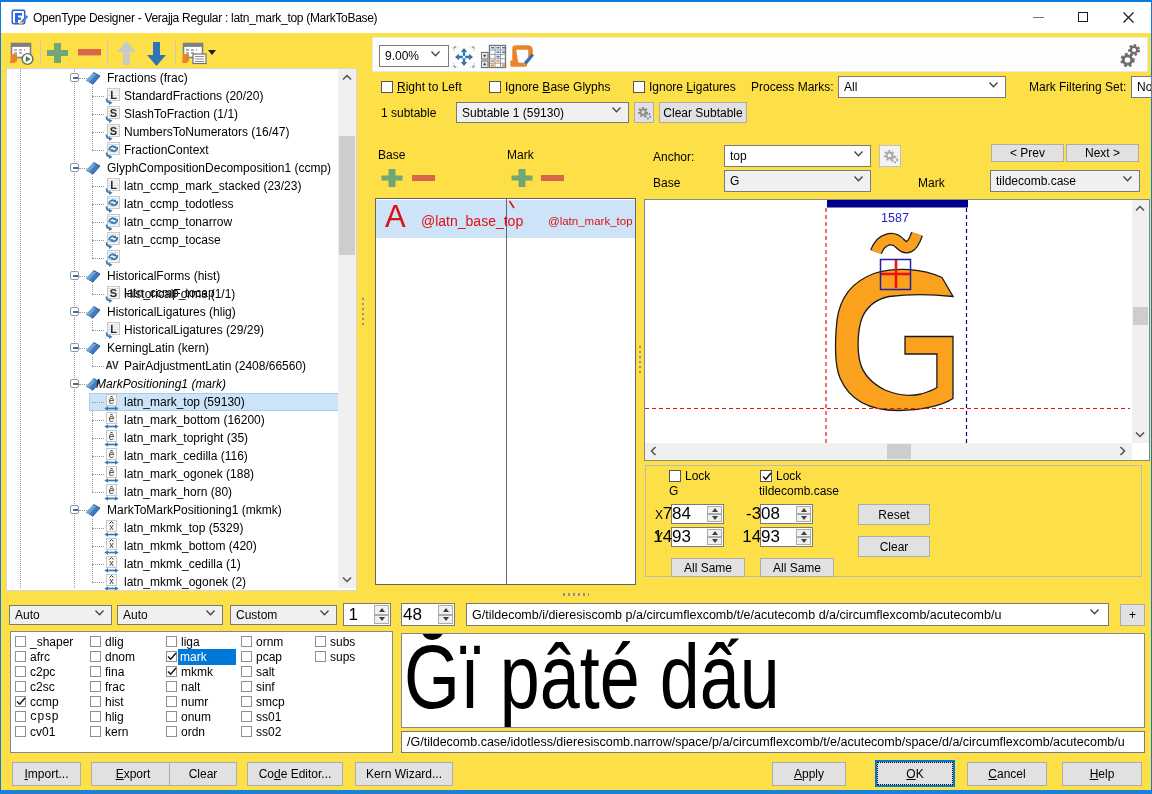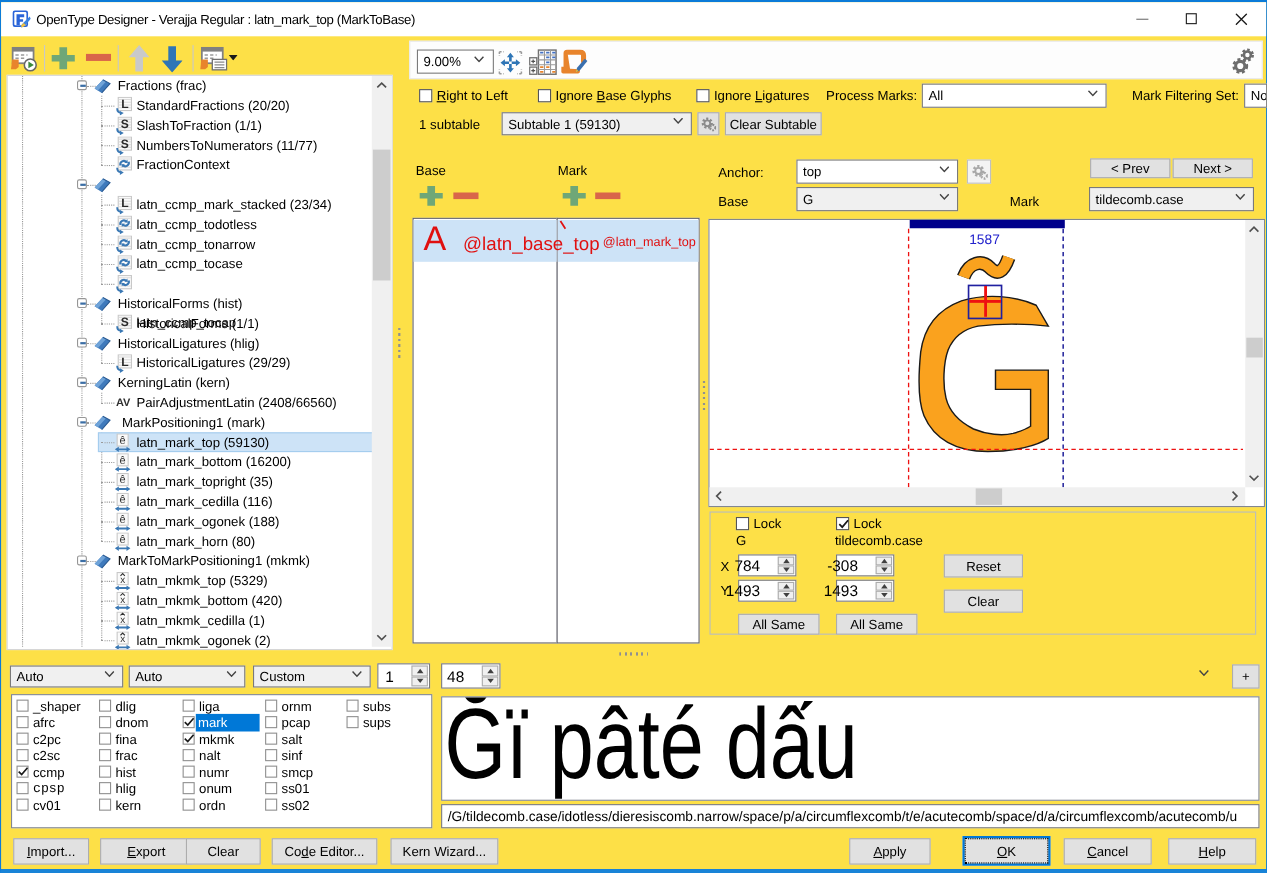--- a/index.html
+++ b/index.html
@@ -11,21 +11,21 @@
 .btn { position:absolute; background:#e1e1e1; border:1px solid #adadad; font-size:12px;
   display:flex; align-items:center; justify-content:center; white-space:nowrap; }
 .cb { position:absolute; width:12px; height:12px; background:#fff; border:1px solid #555; }
 .combo { position:absolute; background:#fff; border:1px solid #7a7a7a; font-size:12px;
   display:flex; align-items:center; padding-left:5px; white-space:nowrap; overflow:hidden; }
 .combo.grey { background:#f0f0f0; }
 .carr { position:absolute; right:7px; top:50%; margin-top:-3px; width:9px; height:6px; }
 .edit { position:absolute; background:#fff; border:1px solid #7a7a7a; font-size:12px;
   display:flex; align-items:center; padding-left:5px; white-space:nowrap; overflow:hidden; }
 .spin { position:absolute; background:#fff; border:1px solid #7a7a7a; }
-.spin .val { position:absolute; right:32px; top:50%; transform:translateY(-50%); font-size:14px;text-align:right; }
+.spin .val { position:absolute; right:32px; top:50%; transform:translateY(-50%); font-size:17px;text-align:right; }
 .spin .btns { position:absolute; right:1px; top:1px; bottom:1px; width:15px; }
 .spin .su,.spin .sd { position:absolute; left:0; width:15px; height:50%; background:#f0f0f0;
   border:1px solid #acacac; }
 .spin .su { top:0; } .spin .sd { bottom:0; }
 .tri-u { position:absolute; left:50%; top:50%; margin:-2px 0 0 -3px; width:0; height:0;
   border-left:3px solid transparent; border-right:3px solid transparent; border-bottom:4px solid #404040; }
 .tri-d { position:absolute; left:50%; top:50%; margin:-2px 0 0 -3px; width:0; height:0;
   border-left:3px solid transparent; border-right:3px solid transparent; border-top:4px solid #404040; }
 .sep { position:absolute; width:1px; background:#c8c8c8; }
 .sb { position:absolute; background:#f0f0f0; }
@@ -201,21 +201,21 @@
 <div class="doth" style="left:85px;top:63px;width:12px;"></div>
 <div class="abs" style="left:97px;top:55px;width:16px;height:17px;">
         <svg class="abs" style="left:0;top:0;" width="16" height="17" viewBox="0 0 16 17">
           <rect x="3.5" y="0.5" width="12" height="12" fill="#fafafa" stroke="#c8c8c8" stroke-width="1"></rect>
           <path d="M4 2.5 h11 M4 5 h11 M4 7.5 h11 M4 10 h11" stroke="#dcdcdc" stroke-width="1"></path>
           <text x="9.5" y="10.5" font-size="11" font-weight="bold" fill="#2b2b2b" text-anchor="middle" font-family="Liberation Sans">S</text>
           <path d="M2.5 10.5 q0 4 3.5 4" fill="none" stroke="#3a78b4" stroke-width="1.7"></path>
           <path d="M5 17 l3.5-2.2 -3.5-2 z" fill="#3a78b4"></path>
         </svg>
       </div>
-<div class="trow" style="left:117px;top:54px;">NumbersToNumerators (11/77)</div>
+<div class="trow" style="left:117px;top:54px;">NumbersToNumerators (16/47)</div>
 <div class="doth" style="left:85px;top:81px;width:12px;"></div>
 <div class="abs" style="left:97px;top:73px;width:16px;height:17px;">
         <svg class="abs" style="left:0;top:0;" width="16" height="17" viewBox="0 0 16 17">
           <rect x="3.5" y="0.5" width="12" height="12" fill="#fafafa" stroke="#c8c8c8" stroke-width="1"></rect>
           <path d="M4 2.5 h11 M4 10 h11" stroke="#dcdcdc" stroke-width="1"></path>
           <path d="M5.5 8.5 a3.2 3.2 0 0 1 5.5-3" fill="none" stroke="#3a78b4" stroke-width="1.9"></path>
           <path d="M11.8 3.2 l0.4 3.2 -3.2-0.4 z" fill="#3a78b4"></path>
           <path d="M13 5 a3.2 3.2 0 0 1 -5.5 3" fill="none" stroke="#3a78b4" stroke-width="1.9"></path>
           <path d="M6.8 10.3 l-0.4-3.2 3.2 0.4 z" fill="#3a78b4"></path>
           <path d="M2.5 10.5 q0 4 3.5 4" fill="none" stroke="#3a78b4" stroke-width="1.7"></path>
@@ -223,31 +223,32 @@
         </svg>
       </div>
 <div class="trow" style="left:117px;top:72px;">FractionContext</div>
 <div class="doth" style="left:72px;top:99px;width:8px;"></div>
 <div class="exp" style="left:63px;top:94px;"></div>
 <svg class="abs" style="left:78px;top:92px;" width="16" height="15" viewBox="0 0 16 15">
         <path d="M1 9.5 L8.5 1.5 L15 5 L7.5 13.5 z" fill="#3f7abc"></path>
         <path d="M1 9.5 L8.5 1.5 L11.5 3.1 L4 11.3 z" fill="#6fa3d8"></path>
         <path d="M8.5 1.5 L15 5 L7.5 13.5" fill="none" stroke="#2a5a92" stroke-width="1"></path>
       </svg>
+<div class="trow" style="left:100px;top:90px;">GlyphCompositionDecomposition1 (ccmp)</div>
 <div class="doth" style="left:85px;top:117px;width:12px;"></div>
 <div class="abs" style="left:97px;top:109px;width:16px;height:17px;">
         <svg class="abs" style="left:0;top:0;" width="16" height="17" viewBox="0 0 16 17">
           <rect x="3.5" y="0.5" width="12" height="12" fill="#fafafa" stroke="#c8c8c8" stroke-width="1"></rect>
           <path d="M4 2.5 h11 M4 5 h11 M4 7.5 h11 M4 10 h11" stroke="#dcdcdc" stroke-width="1"></path>
           <text x="9.5" y="10.5" font-size="11" font-weight="bold" fill="#2b2b2b" text-anchor="middle" font-family="Liberation Sans">L</text>
           <path d="M2.5 10.5 q0 4 3.5 4" fill="none" stroke="#3a78b4" stroke-width="1.7"></path>
           <path d="M5 17 l3.5-2.2 -3.5-2 z" fill="#3a78b4"></path>
         </svg>
       </div>
-<div class="trow" style="left:117px;top:108px;">latn_ccmp_mark_stacked (23/34)</div>
+<div class="trow" style="left:117px;top:108px;">latn_ccmp_mark_stacked (23/23)</div>
 <div class="doth" style="left:85px;top:135px;width:12px;"></div>
 <div class="abs" style="left:97px;top:127px;width:16px;height:17px;">
         <svg class="abs" style="left:0;top:0;" width="16" height="17" viewBox="0 0 16 17">
           <rect x="3.5" y="0.5" width="12" height="12" fill="#fafafa" stroke="#c8c8c8" stroke-width="1"></rect>
           <path d="M4 2.5 h11 M4 10 h11" stroke="#dcdcdc" stroke-width="1"></path>
           <path d="M5.5 8.5 a3.2 3.2 0 0 1 5.5-3" fill="none" stroke="#3a78b4" stroke-width="1.9"></path>
           <path d="M11.8 3.2 l0.4 3.2 -3.2-0.4 z" fill="#3a78b4"></path>
           <path d="M13 5 a3.2 3.2 0 0 1 -5.5 3" fill="none" stroke="#3a78b4" stroke-width="1.9"></path>
           <path d="M6.8 10.3 l-0.4-3.2 3.2 0.4 z" fill="#3a78b4"></path>
           <path d="M2.5 10.5 q0 4 3.5 4" fill="none" stroke="#3a78b4" stroke-width="1.7"></path>
@@ -350,21 +351,21 @@
         </svg>
       </div>
 <div class="trow" style="left:117px;top:288px;">PairAdjustmentLatin (2408/66560)</div>
 <div class="doth" style="left:72px;top:315px;width:8px;"></div>
 <div class="exp" style="left:63px;top:310px;"></div>
 <svg class="abs" style="left:78px;top:308px;" width="16" height="15" viewBox="0 0 16 15">
         <path d="M1 9.5 L8.5 1.5 L15 5 L7.5 13.5 z" fill="#3f7abc"></path>
         <path d="M1 9.5 L8.5 1.5 L11.5 3.1 L4 11.3 z" fill="#6fa3d8"></path>
         <path d="M8.5 1.5 L15 5 L7.5 13.5" fill="none" stroke="#2a5a92" stroke-width="1"></path>
       </svg>
-<div class="trow" style="left:104px;top:306px;">MarkPositioning1 (mark)</div>
+<div class="trow" style="left:89px;top:306px;font-style:italic;">MarkPositioning1 (mark)</div>
 <div class="abs" style="left:82px;top:324px;width:253px;height:18px;background:#cde3f7;border:1px solid #a5cdee;"></div>
 <div class="doth" style="left:85px;top:333px;width:12px;"></div>
 <div class="abs" style="left:97px;top:325px;width:16px;height:17px;">
         <svg class="abs" style="left:0;top:0;" width="15" height="17" viewBox="0 0 15 17">
           <rect x="2.5" y="0.5" width="10" height="11" fill="#fafafa" stroke="#c8c8c8" stroke-width="1"></rect>
           <text x="7.5" y="9.5" font-size="10" fill="#303030" text-anchor="middle" font-family="Liberation Sans">ê</text>
           <path d="M3.5 14.5 h8" stroke="#3a78b4" stroke-width="1.7"></path>
           <path d="M4 12.2 l-3.6 2.3 3.6 2.3 z" fill="#3a78b4"></path>
           <path d="M11 12.2 l3.6 2.3 -3.6 2.3 z" fill="#3a78b4"></path>
         </svg>
@@ -504,21 +505,21 @@
     </svg>
 <svg class="abs" style="left:540px;top:166px;" width="24" height="20" viewBox="0 0 24 20">
       <rect x="0" y="7" width="23" height="6" fill="#d9654a"></rect>
     </svg>
 
 <div class="abs" style="left:374px;top:196px;width:132px;height:387px;background:#fff;border:1px solid #64646e;"></div>
 <div class="abs" style="left:505px;top:196px;width:130px;height:387px;background:#fff;border:1px solid #64646e;"></div>
 <div class="abs" style="left:375px;top:198px;width:130px;height:38px;background:#cde3f7;"></div>
 <div class="abs" style="left:506px;top:198px;width:128px;height:38px;background:#cde3f7;"></div>
 <div class="abs" style="left:384px;top:197px;font-size:31px;color:#e01010;">A</div>
-<div class="lbl" style="left:420px;top:212px;color:#e01010;font-size:17px;">@latn_base_top</div>
+<div class="lbl" style="left:420px;top:212px;color:#e01010;font-size:14px;">@latn_base_top</div>
 <svg class="abs" style="left:507px;top:198px;" width="8" height="10" viewBox="0 0 8 10">
       <path d="M1.5 1 L6 8" stroke="#e01010" stroke-width="1.6"></path>
     </svg>
 <div class="lbl" style="left:547px;top:212px;color:#e01010;font-size:11.5px;">@latn_mark_top</div>
 
 <div class="abs" style="left:360px;top:296px;width:3px;height:30px;background-image:repeating-linear-gradient(#909090 0 2px,transparent 2px 5px);background-size:2px 100%;background-repeat:no-repeat;background-position:center;"></div>
 <div class="abs" style="left:637px;top:344px;width:3px;height:30px;background-image:repeating-linear-gradient(#909090 0 2px,transparent 2px 5px);background-size:2px 100%;background-repeat:no-repeat;background-position:center;"></div>
 <div class="abs" style="left:562px;top:591px;width:26px;height:3px;background-image:repeating-linear-gradient(90deg,#909090 0 2px,transparent 2px 5px);"></div>
 
 <div class="lbl" style="left:652px;top:148px;">Anchor:</div>
@@ -680,20 +681,21 @@
       <span class="val">48</span>
       <span class="btns">
         <span class="su">
           <i class="tri-u"></i>
         </span>
         <span class="sd">
           <i class="tri-d"></i>
         </span>
       </span>
     </div>
+<div class="combo" style="left:465px;top:601px;width:643px;height:23px;font-size:12.5px;">G/tildecomb/i/dieresiscomb p/a/circumflexcomb/t/e/acutecomb d/a/circumflexcomb/acutecomb/u</div>
 <svg class="carr" style="left:1089px;top:610px;" width="9" height="6" viewBox="0 0 9 6">
       <path d="M0.5 0.5 L4.5 4.8 L8.5 0.5" fill="none" stroke="#444" stroke-width="1.3"></path>
     </svg>
 <div class="btn" style="left:1119px;top:602px;width:25px;height:22px;">+</div>
 
 <div class="abs" style="left:9px;top:629px;width:383px;height:122px;background:#fff;border:1px solid #828790;" id="feat">
 <div class="gcb" style="left:4px;top:4px;"></div>
 <div class="lbl" style="left:19px;top:2px;line-height:16px;">_shaper</div>
 <div class="gcb" style="left:4px;top:19px;"></div>
 <div class="lbl" style="left:19px;top:17px;line-height:16px;">afrc</div>

